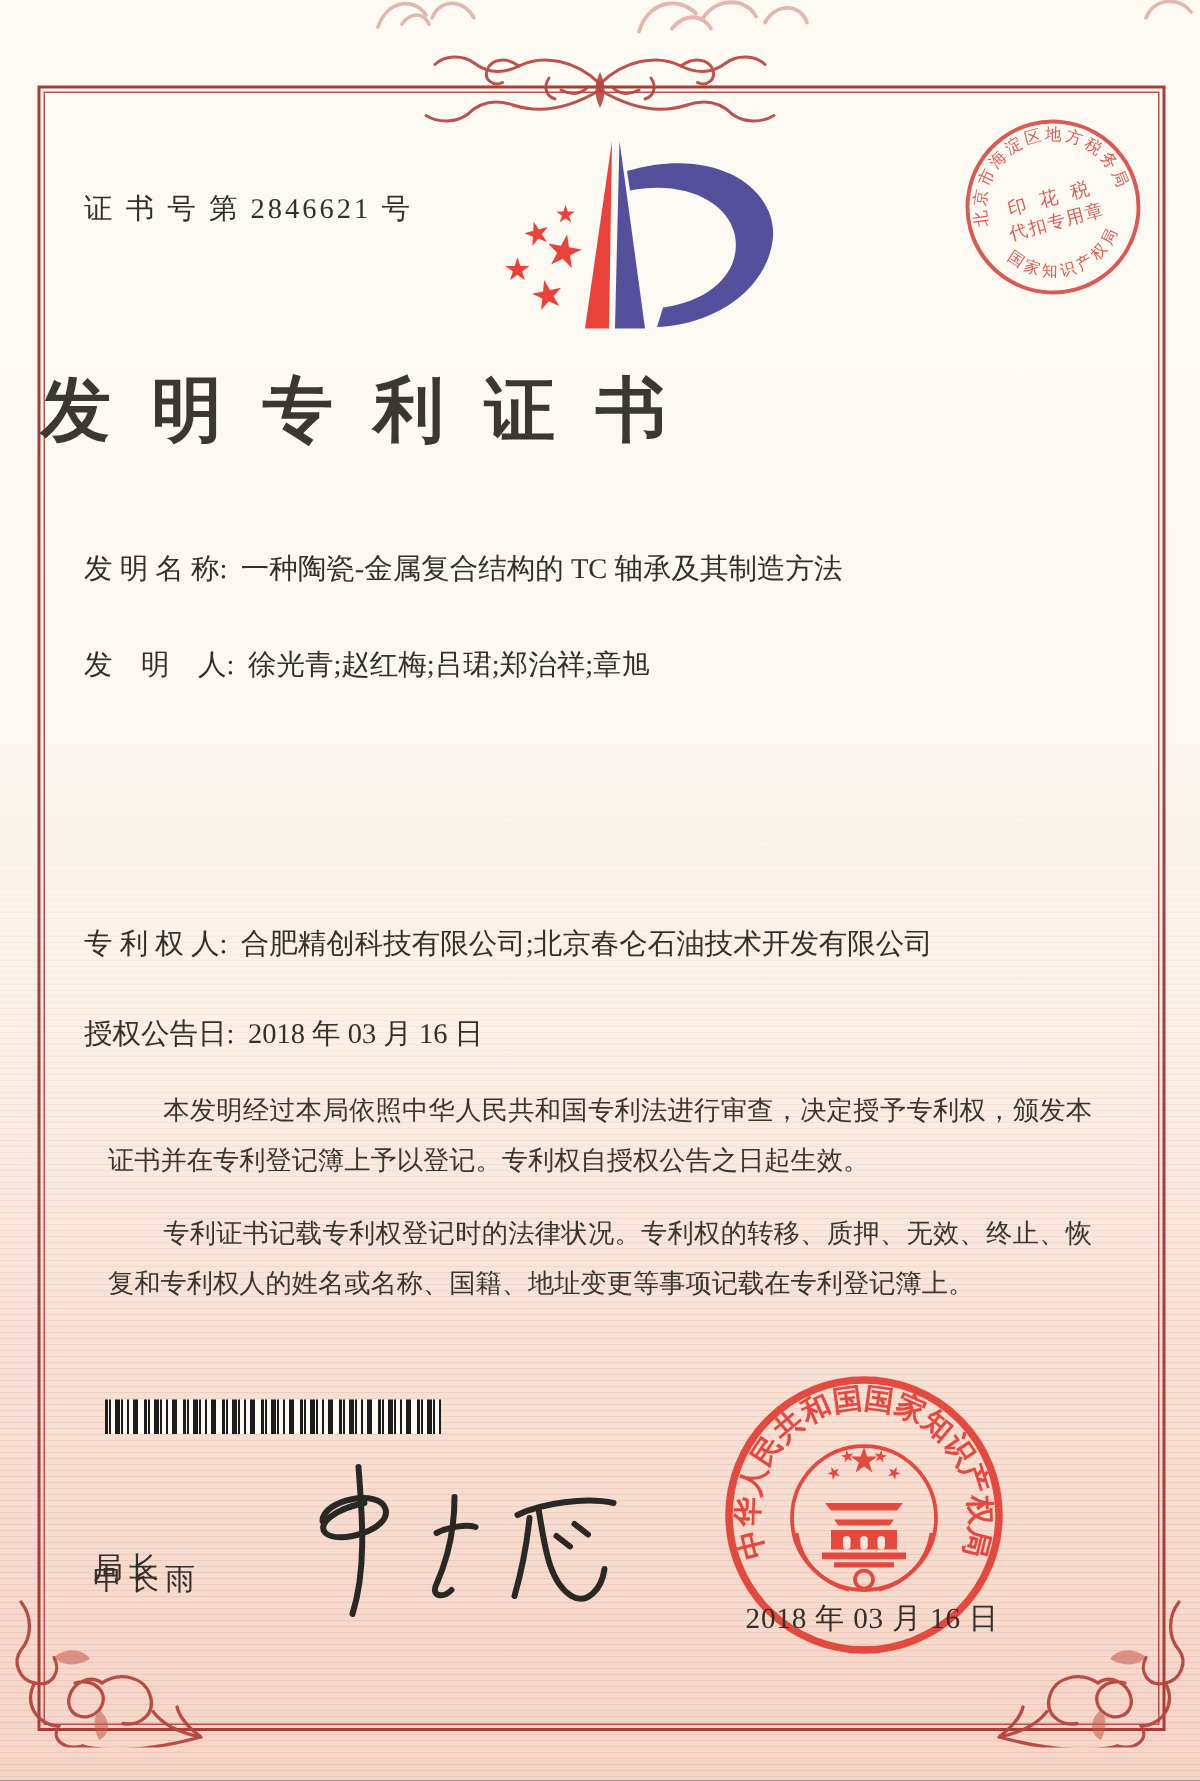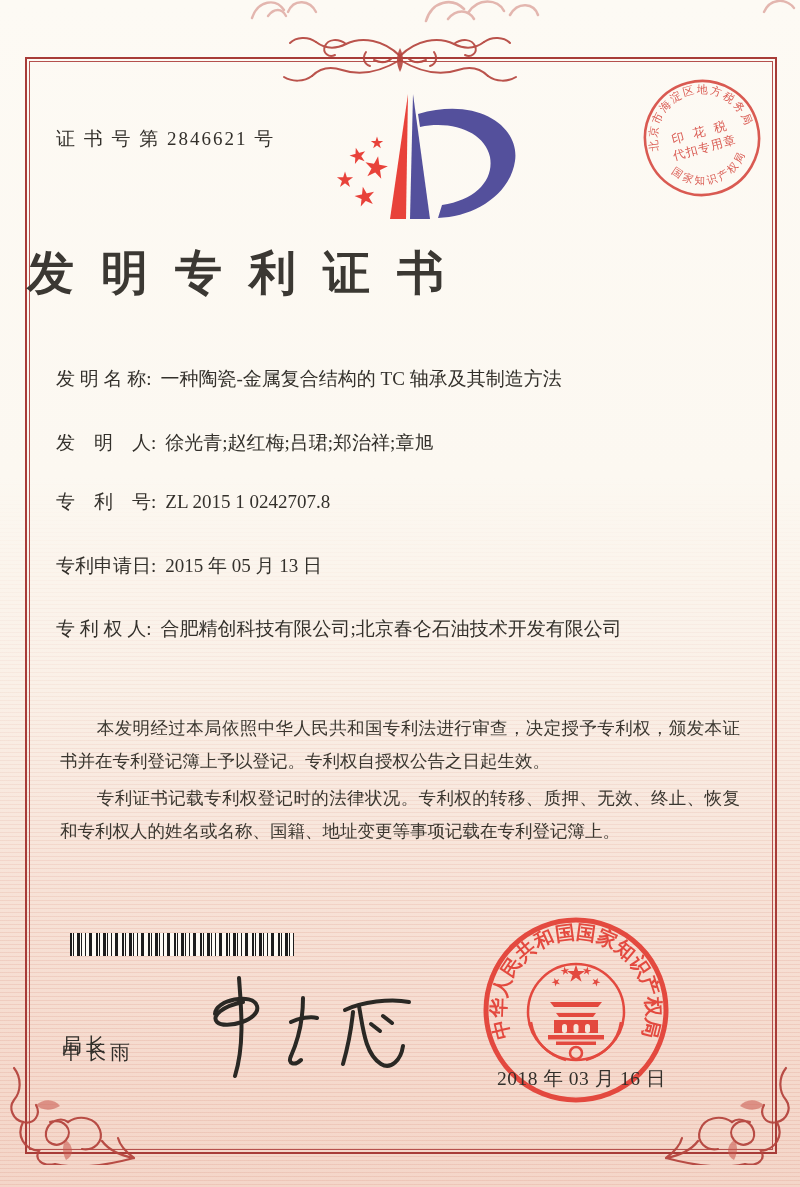--- a/index.html
+++ b/index.html
@@ -27,21 +27,21 @@
   .frame::after{content:"";position:absolute;inset:2px;border:1px solid #b5504d;}
   .cert-no{position:absolute;left:56px;top:126px;z-index:2;font-size:19px;letter-spacing:2px;color:var(--ink);}
   .logo{position:absolute;left:328px;top:88px;z-index:2;}
   .tax-stamp{position:absolute;left:640px;top:76px;z-index:3;opacity:.88;}
   .title{position:absolute;left:0;top:242px;width:100%;margin:0;z-index:2;text-align:left;
          font-size:47px;font-weight:bold;letter-spacing:27px;text-indent:27px;color:#3b3833;}
   .field{position:absolute;left:56px;z-index:2;font-size:19px;color:var(--ink);white-space:nowrap;}
   .f1{top:366px}.f2{top:430px}.f3{top:489px}.f4{top:553px}.f5{top:616px}.f6{top:676px}
   .fvalue{margin-left:9px;}
   .paras{position:absolute;left:56px;top:708px;width:688px;z-index:2;font-size:17.5px;line-height:33px;color:#3a362f;}
-  .paras p{margin:4px;text-indent:2.1em;text-align:justify;}
+  .paras p{margin:16px;text-indent:2.1em;text-align:justify;}
   .barcode{position:absolute;left:70px;top:933px;width:224px;height:23px;z-index:2;
     background:repeating-linear-gradient(90deg,#1c1c1c 0 2px,#fdfaf4 2px 3px,#1c1c1c 3px 4px,#fdfaf4 4px 7px,
       #1c1c1c 7px 10px,#fdfaf4 10px 11px,#1c1c1c 11px 12px,#fdfaf4 12px 15px,#1c1c1c 15px 16px,#fdfaf4 16px 19px,
       #1c1c1c 19px 22px,#fdfaf4 22px 26px);}
   .signer-title{position:absolute;left:62px;top:1032px;z-index:2;font-size:20px;letter-spacing:4px;color:var(--ink);}
   .signer-name{position:absolute;left:62px;top:1039px;z-index:2;font-size:20px;letter-spacing:4px;color:var(--ink);}
   .signature{position:absolute;left:195px;top:972px;z-index:2;}
   .seal{position:absolute;left:478px;top:912px;z-index:3;opacity:.9;}
   .seal-date{position:absolute;left:497px;top:1065px;z-index:4;font-size:19.5px;letter-spacing:.5px;color:var(--ink);}
   .dragon{position:absolute;left:266px;top:30px;z-index:2;}
@@ -126,28 +126,25 @@
   </svg>
 
   <h1 class="title">发明专利证书</h1>
 
   <div class="field f1">
     <span class="flabel">发 明 名 称:</span><span class="fvalue">一种陶瓷-金属复合结构的 TC 轴承及其制造方法</span>
   </div>
   <div class="field f2">
     <span class="flabel">发　明　人:</span><span class="fvalue">徐光青;赵红梅;吕珺;郑治祥;章旭</span>
   </div>
-  <div class="field f3">
-    <span class="flabel">专　利　号:</span><span class="fvalue">ZL 2015 1 0242707.8</span>
-  </div>
-  <div class="field f4">
-    <span class="flabel">专利申请日:</span><span class="fvalue">2015 年 05 月 13 日</span>
-  </div>
   <div class="field f5">
     <span class="flabel">专 利 权 人:</span><span class="fvalue">合肥精创科技有限公司;北京春仑石油技术开发有限公司</span>
+  </div>
+  <div class="field f6">
+    <span class="flabel">授权公告日:</span><span class="fvalue">2018 年 03 月 16 日</span>
   </div>
 
   <div class="paras">
     <p>本发明经过本局依照中华人民共和国专利法进行审查，决定授予专利权，颁发本证书并在专利登记簿上予以登记。专利权自授权公告之日起生效。</p>
     <p>专利证书记载专利权登记时的法律状况。专利权的转移、质押、无效、终止、恢复和专利权人的姓名或名称、国籍、地址变更等事项记载在专利登记簿上。</p>
   </div>
 
   <div class="barcode"></div>
 
   <div class="signer-title">局长</div>

